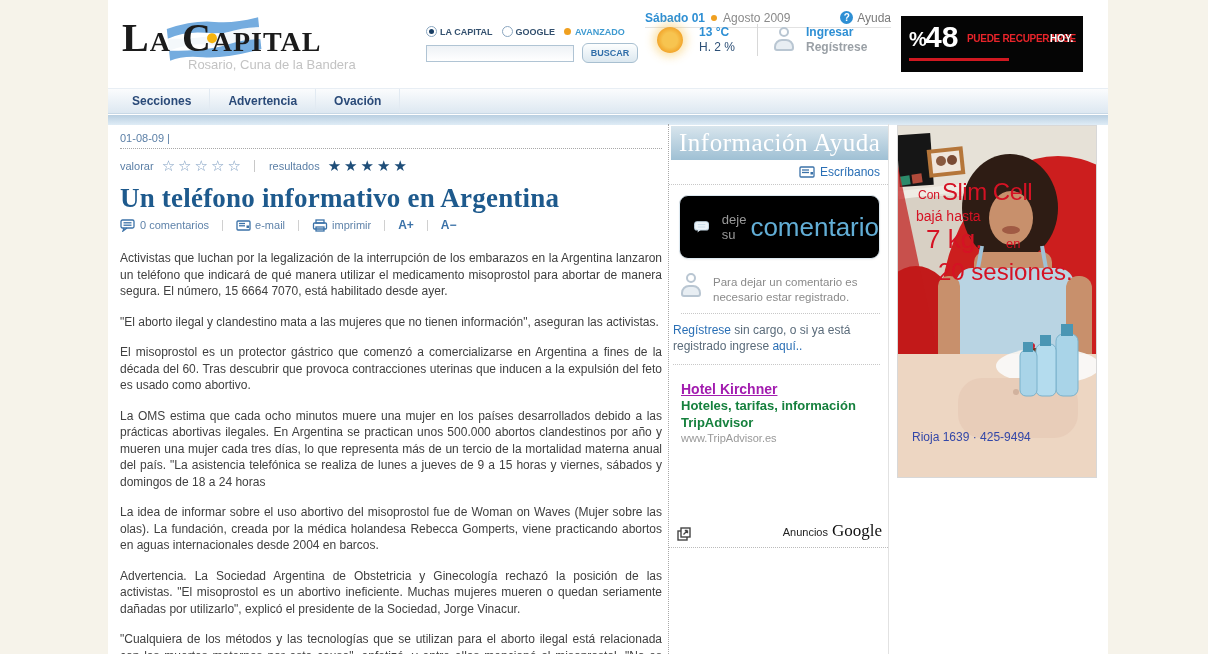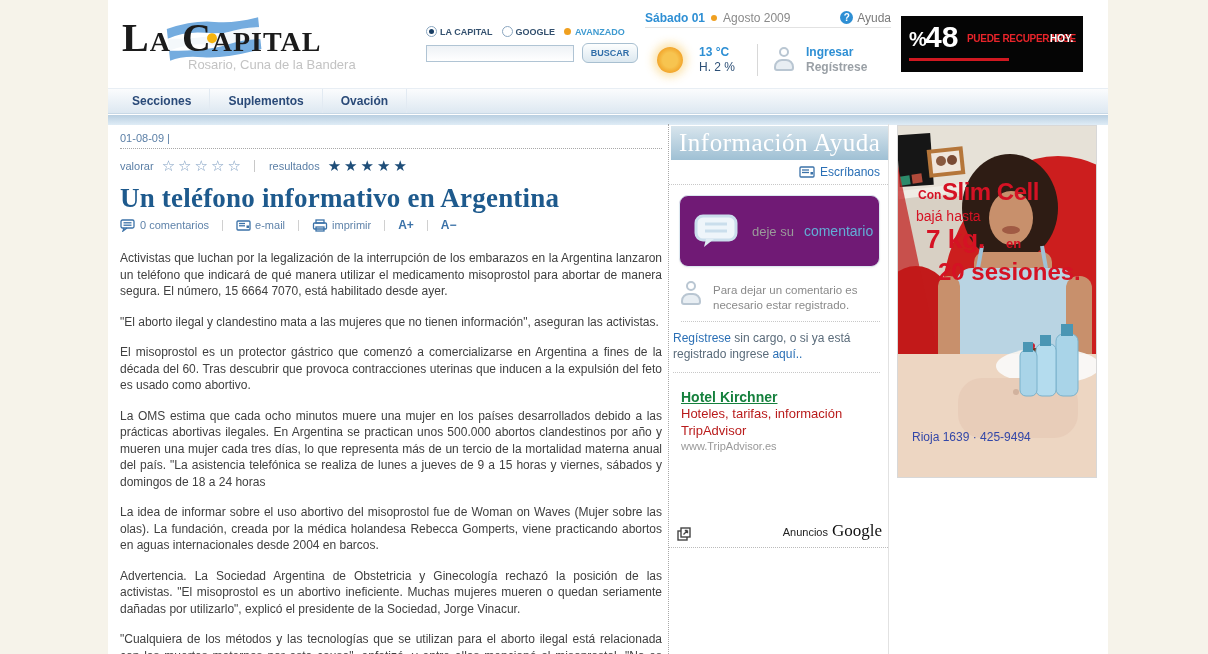--- a/index.html
+++ b/index.html
@@ -27,21 +27,21 @@
   .buscar-btn { margin-left:8px; width:58px; height:20px; border:1px solid #a8bfd0; border-radius:6px; background:linear-gradient(#fdfefe,#dce8f0); font-size:9px; font-weight:bold; color:#2f6da8; cursor:pointer; font-family:"Liberation Sans",sans-serif; }
 
   .date-block { position:absolute; left:537px; top:8px; width:246px; height:20px; border-bottom:1px solid #e2e2e2; font-size:12px; display:flex; align-items:center; }
   .date-day { color:#2e8fd4; font-weight:bold; }
   .date-dot { width:6px; height:6px; border-radius:50%; background:#f0a020; margin:0 6px; }
   .date-rest { color:#8a8a8a; }
   .help-wrap { margin-left:auto; display:flex; align-items:center; cursor:pointer; }
   .help-icon { width:13px; height:13px; border-radius:50%; background:#2e8fd4; color:#fff; font-size:10px; font-weight:bold; text-align:center; line-height:13px; margin-right:4px; }
   .help-lbl { color:#7a7a7a; font-size:12px; }
 
-  .weather-block { position:absolute; left:537px; top:40px; width:246px; height:40px; display:flex; align-items:center; }
+  .weather-block { position:absolute; left:537px; top:20px; width:246px; height:40px; display:flex; align-items:center; }
   .sun-icon { width:26px; height:26px; border-radius:50%; background:radial-gradient(circle,#f7c450 40%,#f2a62c 70%, rgba(247,196,80,0.25)); margin-left:12px; box-shadow:0 0 8px 4px rgba(247,196,80,0.45); }
   .temp-col { margin-left:16px; font-size:12px; line-height:15px; }
   .temp-val { color:#2e8fd4; font-weight:bold; }
   .hum-val { color:#2c4f76; }
   .w-divider { width:1px; height:32px; background:#d8d8d8; margin:0 16px 0 22px; }
   .person-icon { width:22px; height:26px; position:relative; }
   .person-icon .ph { position:absolute; left:5px; top:0; width:10px; height:10px; border:2px solid #b9c6d2; border-radius:50%; background:#fff; }
   .person-icon .pb { position:absolute; left:0; top:12px; width:20px; height:12px; border:2px solid #b9c6d2; border-radius:8px 8px 3px 3px; background:#e8eef3; }
   .acct-col { margin-left:10px; font-size:12px; font-weight:bold; line-height:15px; }
   .login-lnk { color:#2e8fd4; cursor:pointer; }
@@ -74,39 +74,39 @@
   .act svg { margin-right:4px; }
   .af { color:#3b72a8; font-size:12px; font-weight:bold; cursor:pointer; }
   .art-body { margin-top:18px; }
   .art-body p { font-size:12px; line-height:16.5px; color:#404040; text-align:justify; margin-bottom:14px; }
 
   
   .sidebar { position:absolute; left:560px; top:124px; width:221px; height:530px; border-left:1px dotted #a8a8a8; border-right:1px solid #e2e2e2; }
   .sb-header { margin:2px 0 0 2px; height:34px; background:linear-gradient(#d8e5ed,#9fc0d4); color:#ffffff; font-family:"Liberation Serif", serif; font-size:25px; line-height:34px; padding-left:8px; letter-spacing:0.5px; }
   .escribanos-row { display:flex; justify-content:flex-end; align-items:center; height:25px; padding-right:8px; border-bottom:1px dotted #c8c8c8; cursor:pointer; }
   .escribanos-lbl { font-size:12px; color:#2a6fb5; margin-left:5px; }
-  .comment-box { margin:10px 8px 0 10px; height:72px; background:#701a75; border:1px solid #dce8f0; border-radius:9px; display:flex; align-items:center; padding-left:14px; cursor:pointer; box-shadow:0 1px 2px rgba(0,0,0,0.05); }
+  .comment-box { margin:10px 8px 0 10px; height:64px; background:#000000; border:1px solid #dce8f0; border-radius:9px; display:flex; align-items:center; padding-left:14px; cursor:pointer; box-shadow:0 1px 2px rgba(0,0,0,0.05); }
   .cb-pre { font-size:13px; color:#9a9a9a; margin-left:12px; }
-  .cb-hl { font-size:14px; color:#62aed6; margin-left:10px; }
+  .cb-hl { font-size:26px; color:#62aed6; margin-left:4px; }
   .note-row { display:flex; margin:14px 8px 0 12px; padding-bottom:8px; border-bottom:1px dotted #c8c8c8; }
   .note-txt { font-size:11.5px; color:#8a8a8a; line-height:15px; margin-left:10px; padding-top:2px; }
   .register-text { margin:8px 8px 0 4px; font-size:12px; color:#5a6b7a; line-height:16px; padding-bottom:10px; border-bottom:1px dotted #c8c8c8; }
   .lnk-blue { color:#2a6fb5; cursor:pointer; }
   .gad { margin:16px 8px 0 12px; }
-  .gad-title { font-size:14px; font-weight:bold; color:#15803d; text-decoration:underline; cursor:pointer; }
-  .gad-line { font-size:13px; color:#b91c1c; line-height:17px; }
+  .gad-title { font-size:14px; font-weight:bold; color:#a21caf; text-decoration:underline; cursor:pointer; }
+  .gad-line { font-size:13px; color:#15803d; line-height:17px;font-weight:bold; }
   .gad-url { font-size:11px; color:#999; margin-top:1px; cursor:pointer; }
   .adsby-row { position:absolute; left:0; top:388px; width:100%; display:flex; align-items:flex-end; padding:0 6px 6px 8px; border-bottom:1px dotted #bbb; height:36px; }
   .adsby-right { margin-left:auto; display:flex; align-items:baseline; cursor:pointer; }
   .adsby-pre { font-size:11px; color:#222; margin-right:4px; }
   .adsby-brand { font-family:"Liberation Serif", serif; font-size:17px; color:#111; }
 
   
   .side-ad { position:absolute; left:789px; top:125px; width:200px; height:353px; overflow:hidden; cursor:pointer; border:1px solid #d8d8d8; }
-  .ad-text { position:absolute; color:#d51224; font-weight:bold; white-space:nowrap; }
+  .ad-text { position:absolute; color:#d51224; font-weight:normal; white-space:nowrap; }
   .t-con { left:20px; top:62px; font-size:12px; }
   .t-brand { left:44px; top:52px; font-size:24px; letter-spacing:-0.5px; }
   .t-baja { left:18px; top:82px; font-size:14px; font-weight:normal; }
   .t-kg { left:28px; top:98px; font-size:26px; }
   .t-en { left:108px; top:110px; font-size:13px; }
   .t-ses { left:40px; top:132px; font-size:24px; }
   .t-slim { left:18px; top:246px; font-size:46px; color:#1b2f9e; letter-spacing:-1px; }
   .t-addr { left:14px; top:304px; font-size:12px; color:#3347a8; font-weight:normal; }
   .ad-overlay { position:absolute; left:0; top:228px; width:100%; height:125px; }
 
@@ -177,21 +177,21 @@
         <span class="ta-pct">%</span>
         <span class="ta-num">48</span>
         <span class="ta-red">PUEDE RECUPERARSE</span>
         <span class="ta-white">HOY.</span>
         <span class="ta-line"></span>
       </div>
     </div>
 
     <div class="nav">
       <div class="nav-item">Secciones</div>
-      <div class="nav-item">Suplementos</div>
+      <div class="nav-item">Advertencia</div>
       <div class="nav-item">Ovación</div>
     </div>
     <div class="band"></div>
 
     <div class="article">
       <div class="art-date">01-08-09 |</div>
       <div class="rating-row">
         <span>valorar</span>
         <span class="stars-empty">☆☆☆☆☆</span>
         <span class="r-sep"></span>

